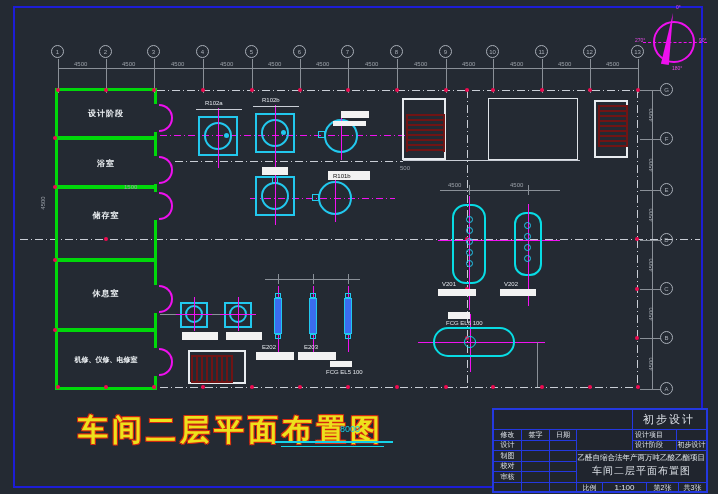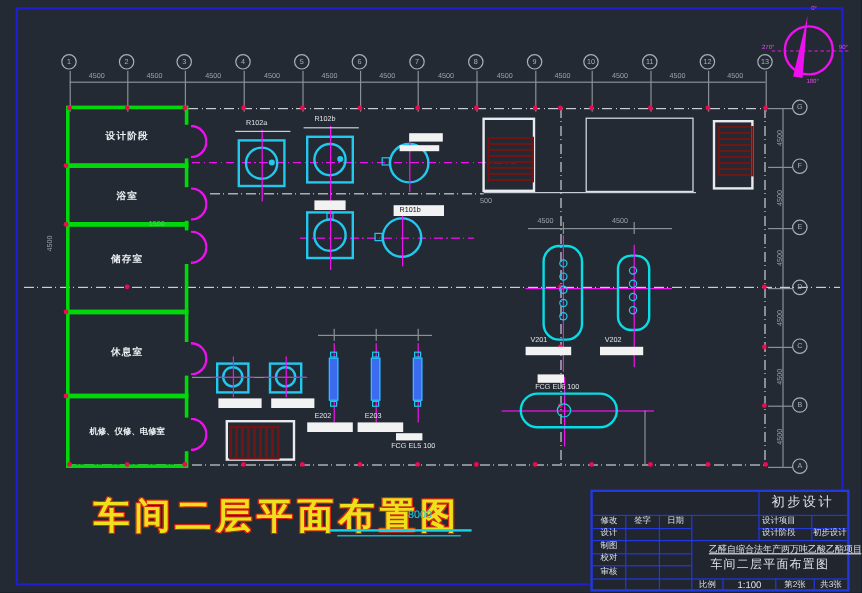--- a/index.html
+++ b/index.html
@@ -248,21 +248,21 @@
     <span class="tbt" style="left:0;top:21px;width:27px;text-align:center;font-size:7px;">修改</span>
     <span class="tbt" style="left:28px;top:21px;width:27px;text-align:center;font-size:7px;">签字</span>
     <span class="tbt" style="left:56px;top:21px;width:26px;text-align:center;font-size:7px;">日期</span>
     <span class="tbt" style="left:0;top:31px;width:27px;text-align:center;font-size:7px;">设计</span>
     <span class="tbt" style="left:0;top:42px;width:27px;text-align:center;font-size:7px;">制图</span>
     <span class="tbt" style="left:0;top:52px;width:27px;text-align:center;font-size:7px;">校对</span>
     <span class="tbt" style="left:0;top:63px;width:27px;text-align:center;font-size:7px;">审核</span>
     <span class="tbt" style="left:141px;top:21px;font-size:7px;">设计项目</span>
     <span class="tbt" style="left:141px;top:31px;font-size:7px;">设计阶段</span>
     <span class="tbt" style="left:183px;top:31px;width:29px;text-align:center;font-size:7px;">初步设计</span>
-    <span class="tbt" style="left:96px;top:44px;width:129px;text-align:center;font-size:7.5px;text-decoration:underline;">乙醛自缩合法年产两万吨乙酸乙酯项目</span>
+    <span class="tbt" style="left:82px;top:44px;width:129px;text-align:right;font-size:7.5px;">乙醛自缩合法年产两万吨乙酸乙酯项目</span>
     <span class="tbt" style="left:83px;top:56px;width:129px;text-align:center;font-size:10px;letter-spacing:1px;">车间二层平面布置图</span>
     <span class="tbt" style="left:83px;top:74px;width:25px;text-align:center;font-size:7px;">比例</span>
     <span class="tbt" style="left:109px;top:74px;width:43px;text-align:center;font-size:8px;">1:100</span>
     <span class="tbt" style="left:153px;top:74px;width:31px;text-align:center;font-size:7px;">第2张</span>
     <span class="tbt" style="left:185px;top:74px;width:27px;text-align:center;font-size:7px;">共3张</span>
   </div>
 
 <div class="bub" style="left:51px;top:45px;">1</div>
     <div class="vg" style="left:58px;top:59px;height:34px;"></div>
     <div class="rdot" style="left:56px;top:88px;"></div>

